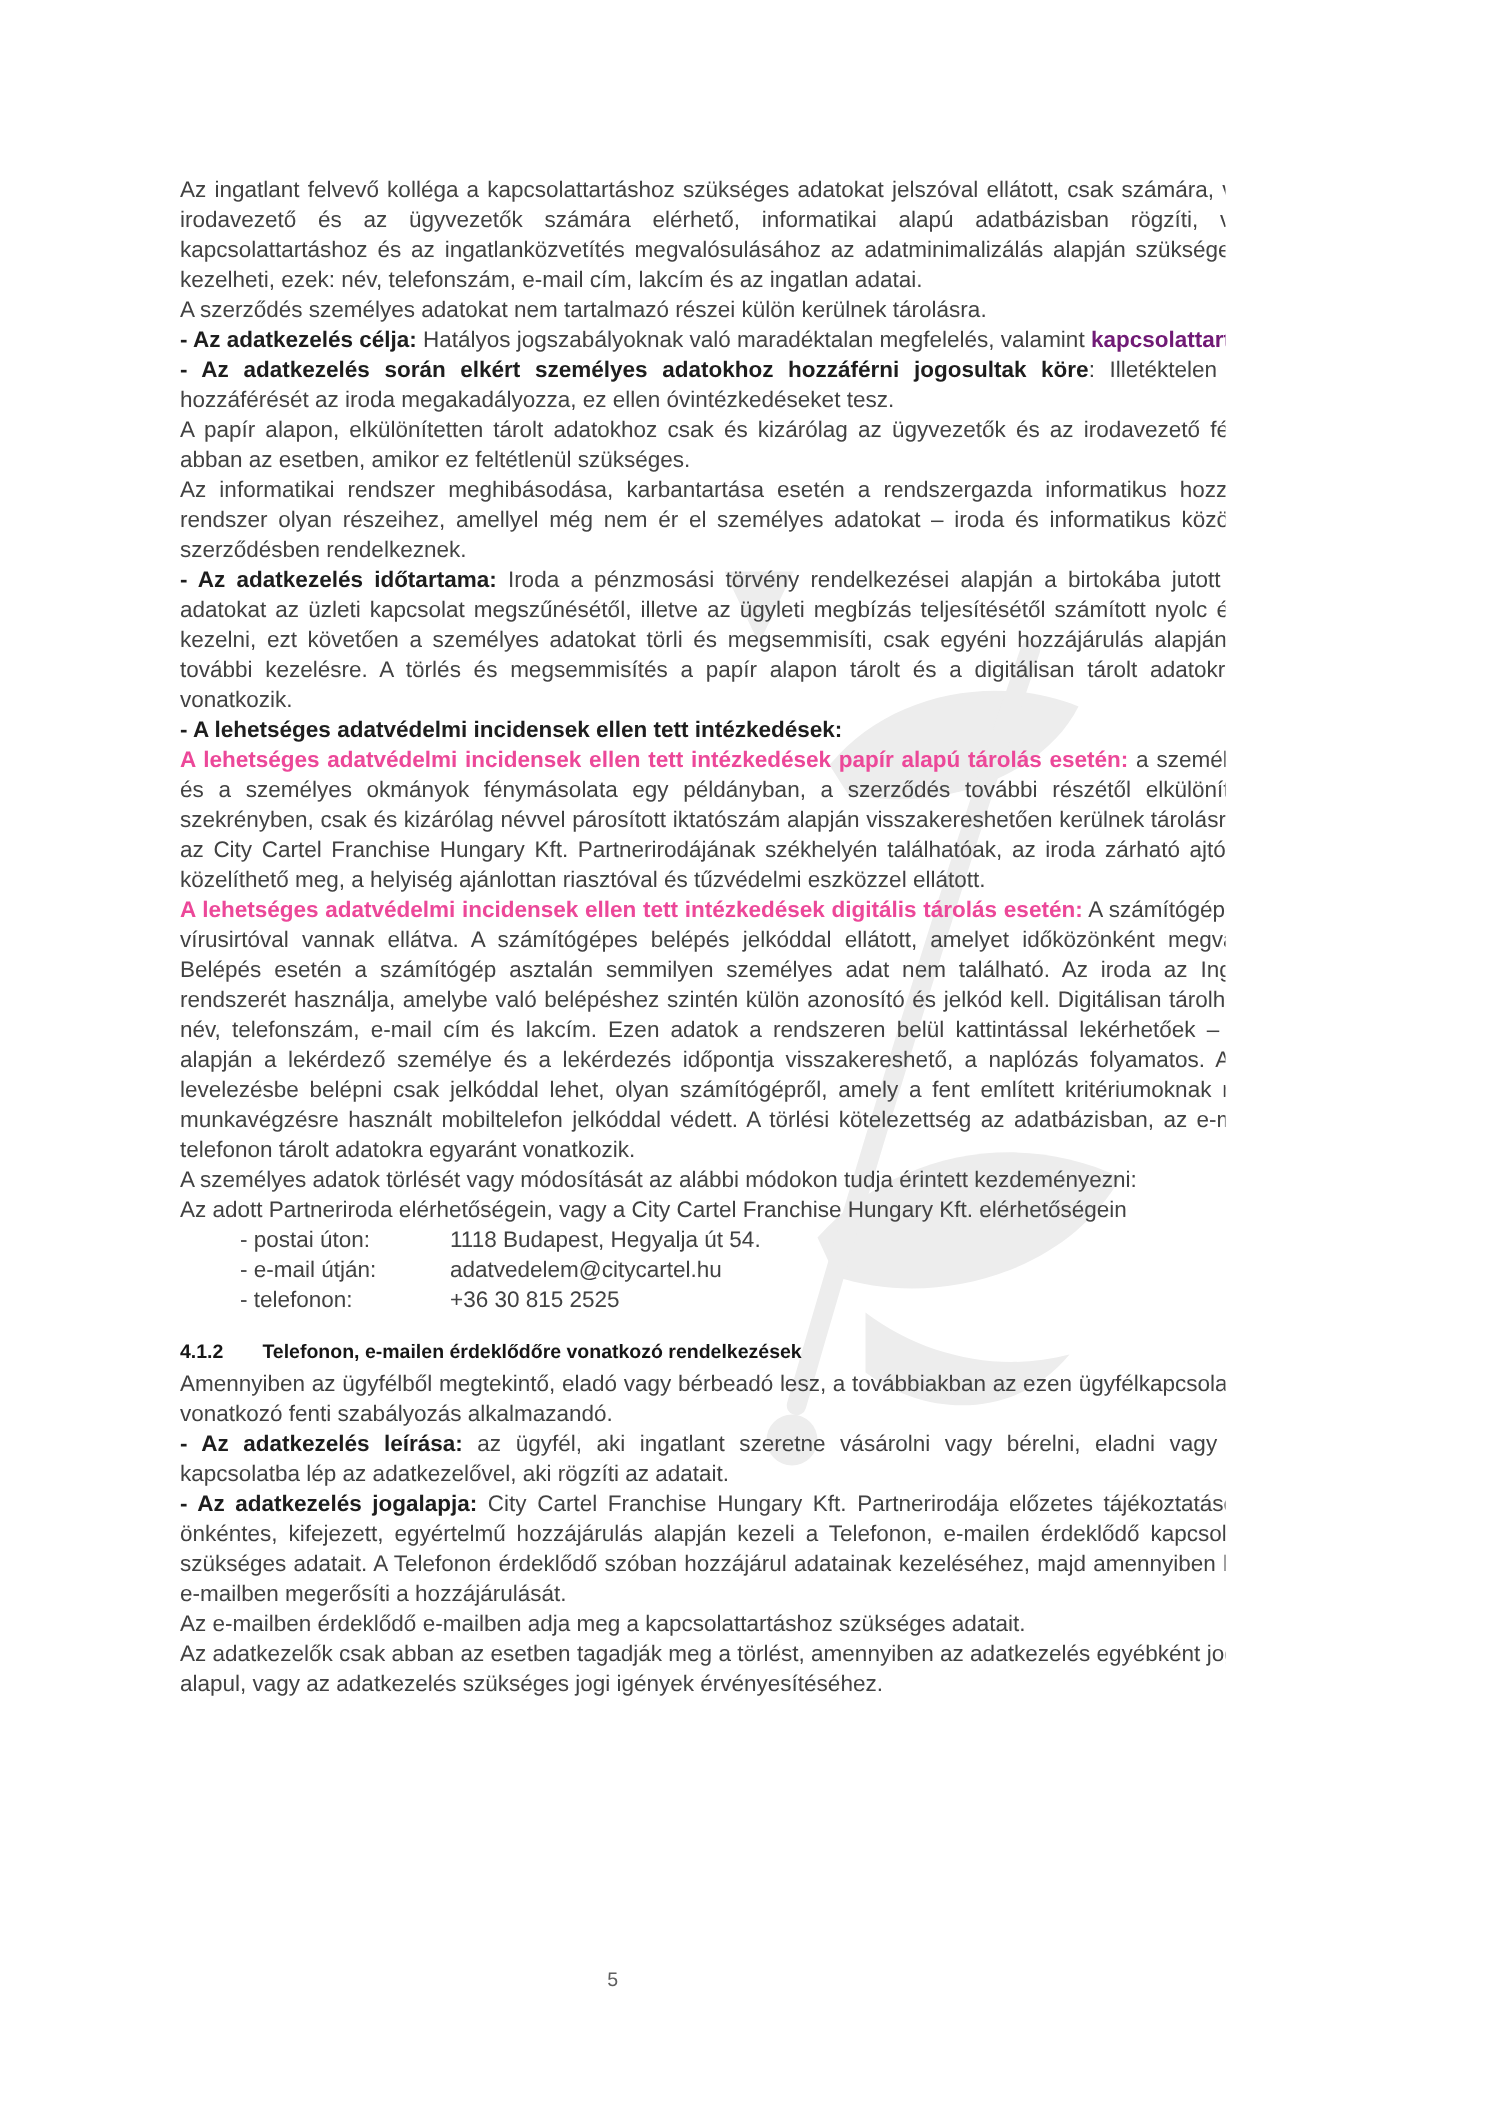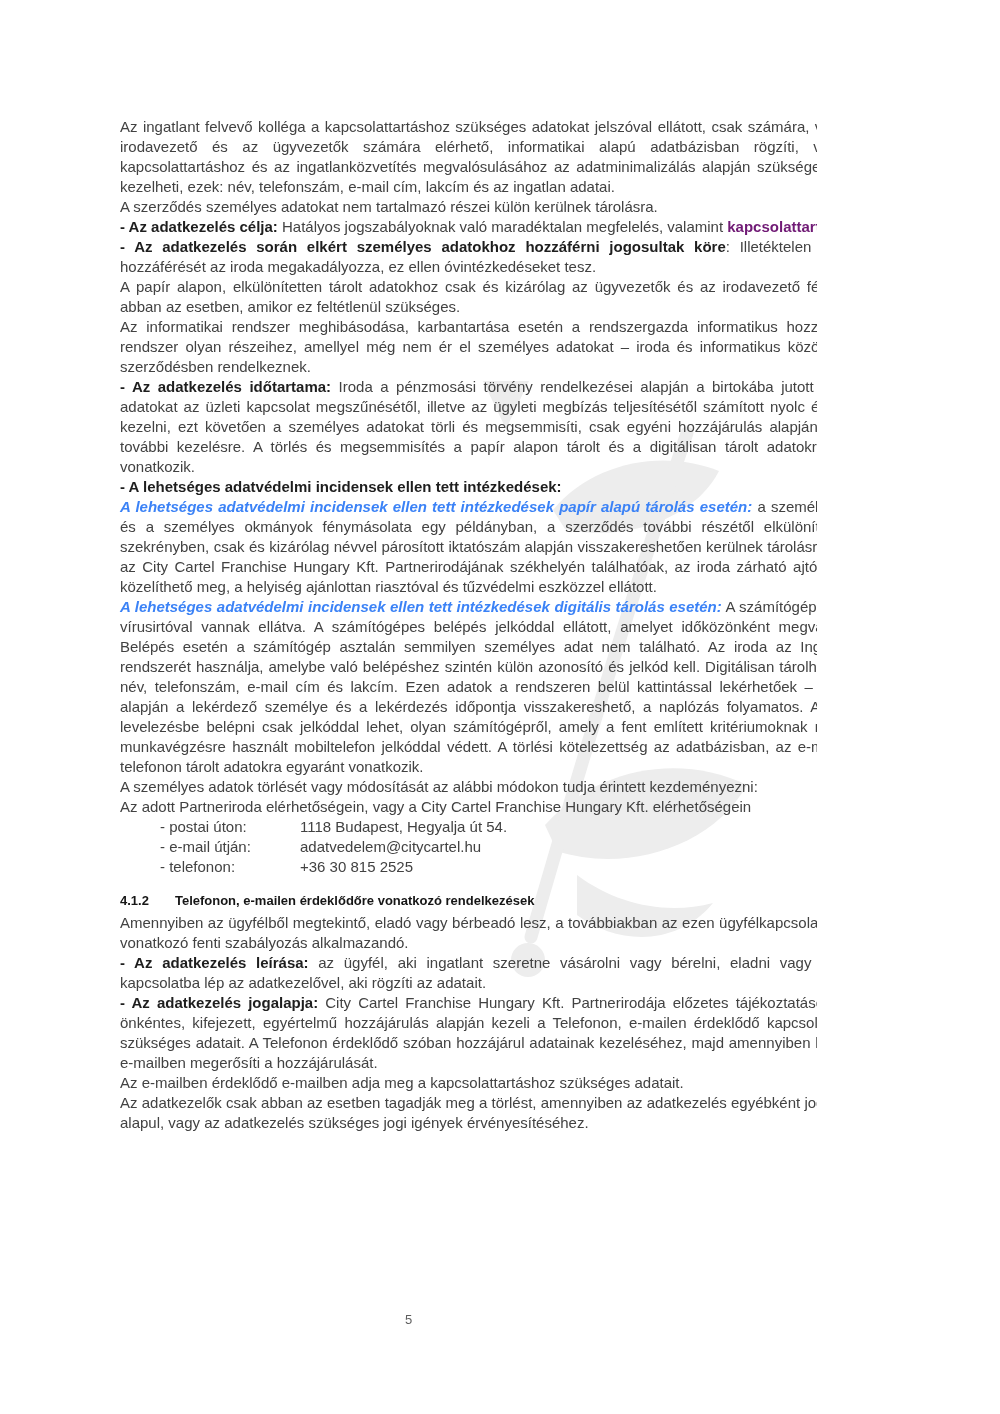--- a/index.html
+++ b/index.html
@@ -25,21 +25,21 @@
     top: 117px;
     width: 772px;
     z-index: 1;
     font-size: 15px;
     line-height: 20px;
     color: #424242;
     text-align: justify;
   }
   .content p { margin: 0; }
   .lead { font-weight: 700; color: #1e1e1e; }
-  .lead-italic { font-weight: 700; font-style: italic; color: #3b82f6; }
+  .lead-italic { font-weight: 700; color: #ec4899; }
   .tail { font-weight: 600; color: #701a75; }
   .contacts { text-align: left; }
   .contact-row { display: flex; margin-left: 40px; }
   .contact-label { flex: 0 0 140px; }
   .section-heading {
     display: flex;
     align-items: baseline;
     gap: 26px;
     margin: 13px 0 1px 0;
     font-size: 13px;

